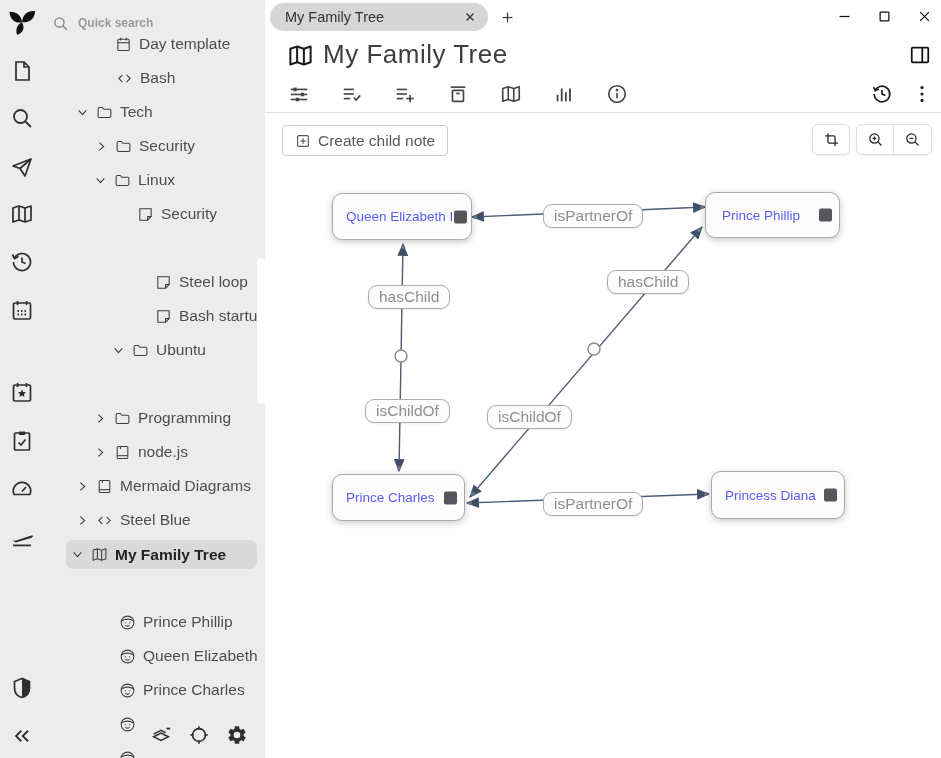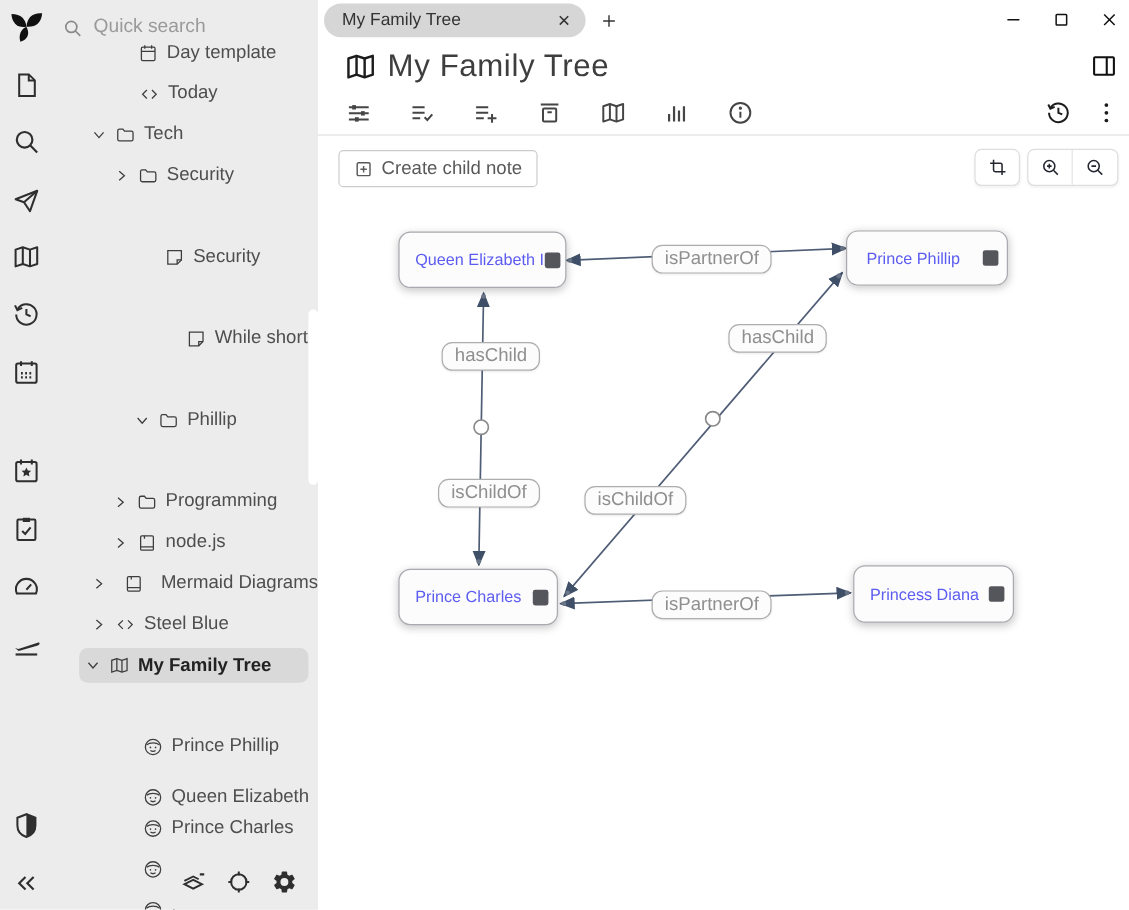--- a/index.html
+++ b/index.html
@@ -9,21 +9,21 @@
 
   
   .sidebar { position:absolute; left:0; top:0; width:265px; height:758px; background:#ececec; }
   .launcher { position:absolute; left:0; top:0; width:45px; height:758px; }
   .licon { position:absolute; left:10px; width:24px; height:24px; cursor:pointer; }
   .licon svg { width:100%; height:100%; }
 
   .treepane { position:absolute; left:45px; top:0; width:220px; height:758px; overflow:hidden; }
   .qsearch { position:absolute; left:0; top:8px; height:30px; display:flex; align-items:center; gap:9px; padding-left:7px; width:210px; }
   .qsearch svg { width:17px; height:17px; flex:none; }
-  .qsearch input { border:none; outline:none; background:transparent; font-size:16px; color:#8b5cf6; width:160px; font-family:"Liberation Sans",sans-serif; }
+  .qsearch input { border:none; outline:none; background:transparent; font-size:12px; color:#8b5cf6; width:160px; font-family:"Liberation Sans",sans-serif;font-weight:bold; }
   .qsearch input::placeholder { color:#9a9a9a; }
 
   .tree { position:absolute; left:0; top:27px; right:0; bottom:0;text-decoration:underline; }
   .trow { position:absolute; left:0; right:0; height:34px; display:flex; align-items:center; gap:7px; font-size:15.5px; color:#4e4e4e; white-space:nowrap; overflow:hidden; cursor:pointer; }
   .trow svg { flex:none; }
   .chev { width:13px; height:13px; stroke:#3d3d3d; stroke-width:2; fill:none; }
   .ticon { width:17px; height:17px; stroke:#3d3d3d; stroke-width:1.5; fill:none; }
   .trow.selected { background:#d9d9d9; border-radius:7px; left:21px; right:8px; height:29px; color:#222; font-weight:bold; }
 
   .scrollthumb { position:absolute; left:212px; top:258px; width:8px; height:146px; background:#ffffff; border-radius:4px; }
@@ -192,21 +192,21 @@
               <line x1="4" y1="9.5" x2="20" y2="9.5"></line>
             </svg>
           <span>Day template</span>
         </div>
 
         <div class="trow" style="top:34px;padding-left:71px;">
           <svg class="ticon" viewBox="0 0 24 24" stroke-width="1.9">
               <polyline points="9,7 4,12 9,17" fill="none"></polyline>
               <polyline points="15,7 20,12 15,17" fill="none"></polyline>
             </svg>
-          <span>Today</span>
+          <span>Bash</span>
         </div>
 
         <div class="trow" style="top:68px;padding-left:31px;">
           <svg class="chev" viewBox="0 0 24 24">
               <polyline points="5,8 12,16 19,8" fill="none"></polyline>
             </svg>
           <svg class="ticon" viewBox="0 0 24 24">
               <path d="M3 7 C3 5.9 3.9 5 5 5 H9 L11 7.5 H19 C20.1 7.5 21 8.4 21 9.5 V17 C21 18.1 20.1 19 19 19 H5 C3.9 19 3 18.1 3 17 Z"></path>
             </svg>
           <span>Tech</span>
@@ -215,47 +215,63 @@
         <div class="trow" style="top:102px;padding-left:50px;">
           <svg class="chev" viewBox="0 0 24 24">
               <polyline points="8,5 16,12 8,19" fill="none"></polyline>
             </svg>
           <svg class="ticon" viewBox="0 0 24 24">
               <path d="M3 7 C3 5.9 3.9 5 5 5 H9 L11 7.5 H19 C20.1 7.5 21 8.4 21 9.5 V17 C21 18.1 20.1 19 19 19 H5 C3.9 19 3 18.1 3 17 Z"></path>
             </svg>
           <span>Security</span>
         </div>
 
+        <div class="trow" style="top:136px;padding-left:49px;">
+          <svg class="chev" viewBox="0 0 24 24">
+              <polyline points="5,8 12,16 19,8" fill="none"></polyline>
+            </svg>
+          <svg class="ticon" viewBox="0 0 24 24">
+              <path d="M3 7 C3 5.9 3.9 5 5 5 H9 L11 7.5 H19 C20.1 7.5 21 8.4 21 9.5 V17 C21 18.1 20.1 19 19 19 H5 C3.9 19 3 18.1 3 17 Z"></path>
+            </svg>
+          <span>Linux</span>
+        </div>
 
         <div class="trow" style="top:170px;padding-left:92px;">
           <svg class="ticon" viewBox="0 0 24 24">
               <path d="M4 4 H20 V15 L15 20 H4 Z"></path>
               <path d="M20 15 H15 V20"></path>
             </svg>
           <span>Security</span>
         </div>
 
 
         <div class="trow" style="top:238px;padding-left:110px;">
           <svg class="ticon" viewBox="0 0 24 24">
               <path d="M4 4 H20 V15 L15 20 H4 Z"></path>
               <path d="M20 15 H15 V20"></path>
             </svg>
-          <span>While short</span>
-        </div>
-
+          <span>Steel loop</span>
+        </div>
+
+        <div class="trow" style="top:272px;padding-left:110px;">
+          <svg class="ticon" viewBox="0 0 24 24">
+              <path d="M4 4 H20 V15 L15 20 H4 Z"></path>
+              <path d="M20 15 H15 V20"></path>
+            </svg>
+          <span>Bash startu</span>
+        </div>
 
         <div class="trow" style="top:306px;padding-left:67px;">
           <svg class="chev" viewBox="0 0 24 24">
               <polyline points="5,8 12,16 19,8" fill="none"></polyline>
             </svg>
           <svg class="ticon" viewBox="0 0 24 24">
               <path d="M3 7 C3 5.9 3.9 5 5 5 H9 L11 7.5 H19 C20.1 7.5 21 8.4 21 9.5 V17 C21 18.1 20.1 19 19 19 H5 C3.9 19 3 18.1 3 17 Z"></path>
             </svg>
-          <span>Phillip</span>
+          <span>Ubuntu</span>
         </div>
 
 
         <div class="trow" style="top:374px;padding-left:49px;">
           <svg class="chev" viewBox="0 0 24 24">
               <polyline points="8,5 16,12 8,19" fill="none"></polyline>
             </svg>
           <svg class="ticon" viewBox="0 0 24 24">
               <path d="M3 7 C3 5.9 3.9 5 5 5 H9 L11 7.5 H19 C20.1 7.5 21 8.4 21 9.5 V17 C21 18.1 20.1 19 19 19 H5 C3.9 19 3 18.1 3 17 Z"></path>
             </svg>
@@ -267,21 +283,21 @@
               <polyline points="8,5 16,12 8,19" fill="none"></polyline>
             </svg>
           <svg class="ticon" viewBox="0 0 24 24">
               <rect x="4.5" y="3.5" width="15" height="17" rx="1.5"></rect>
               <line x1="4.5" y1="16.5" x2="19.5" y2="16.5"></line>
               <line x1="9" y1="3.5" x2="9" y2="7"></line>
             </svg>
           <span>node.js</span>
         </div>
 
-        <div class="trow" style="top:442px;padding-left:31px;justify-content:space-between;">
+        <div class="trow" style="top:442px;padding-left:31px;">
           <svg class="chev" viewBox="0 0 24 24">
               <polyline points="8,5 16,12 8,19" fill="none"></polyline>
             </svg>
           <svg class="ticon" viewBox="0 0 24 24">
               <rect x="4.5" y="3.5" width="15" height="17" rx="1.5"></rect>
               <line x1="4.5" y1="16.5" x2="19.5" y2="16.5"></line>
               <line x1="9" y1="3.5" x2="9" y2="7"></line>
             </svg>
           <span>Mermaid Diagrams</span>
         </div>
@@ -313,21 +329,21 @@
           <svg class="ticon" viewBox="0 0 24 24">
               <circle cx="12" cy="12" r="9"></circle>
               <path d="M4.5 9.5 C8 6.5 16 6.5 19.5 9.5"></path>
               <circle cx="9" cy="12.5" r="1" fill="#3d3d3d" stroke="none"></circle>
               <circle cx="15" cy="12.5" r="1" fill="#3d3d3d" stroke="none"></circle>
               <path d="M9 16 Q12 18.2 15 16"></path>
             </svg>
           <span>Prince Phillip</span>
         </div>
 
-        <div class="trow" style="top:612px;padding-left:74px;align-items:flex-end;">
+        <div class="trow" style="top:612px;padding-left:74px;">
           <svg class="ticon" viewBox="0 0 24 24">
               <circle cx="12" cy="12" r="9"></circle>
               <path d="M4.5 9.5 C8 6.5 16 6.5 19.5 9.5"></path>
               <circle cx="9" cy="12.5" r="1" fill="#3d3d3d" stroke="none"></circle>
               <circle cx="15" cy="12.5" r="1" fill="#3d3d3d" stroke="none"></circle>
               <path d="M9 16 Q12 18.2 15 16"></path>
             </svg>
           <span>Queen Elizabeth</span>
         </div>
 

